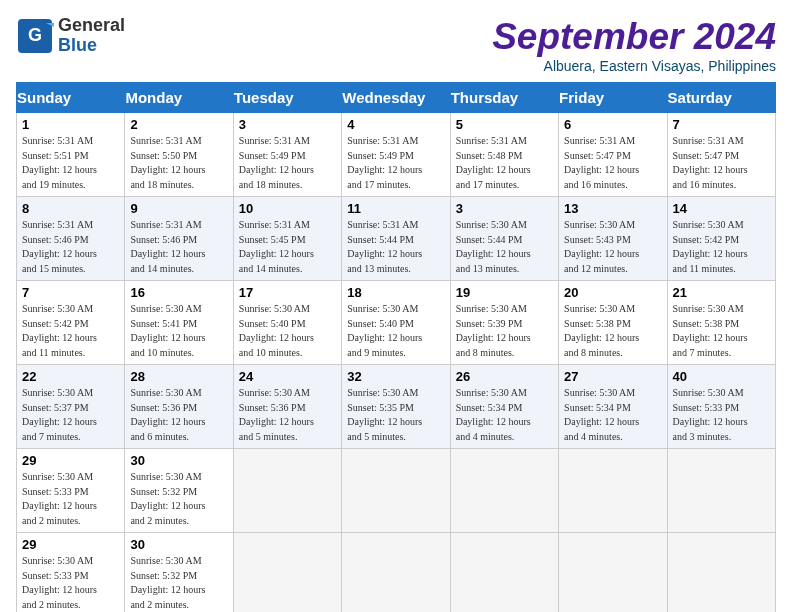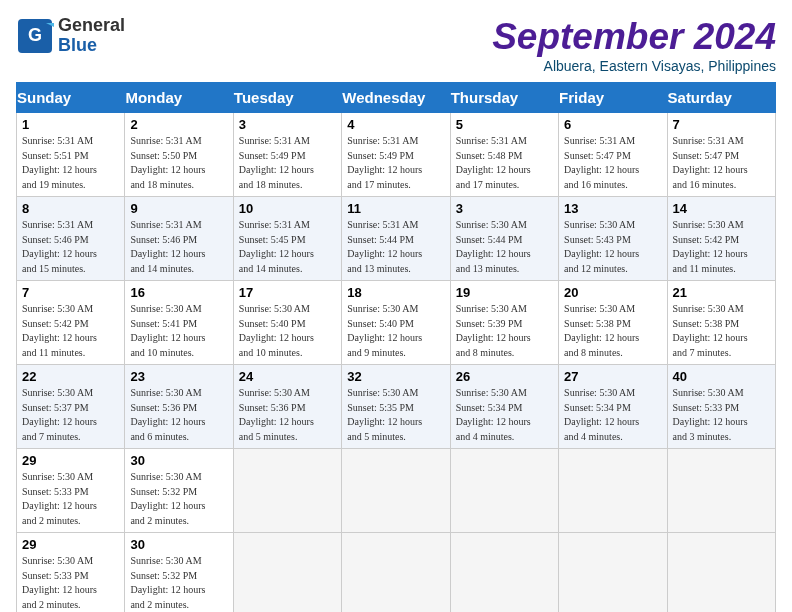--- a/index.html
+++ b/index.html
@@ -199,21 +199,21 @@
           <span class="day-num">21</span>
           <div class="day-info">Sunrise: 5:30 AM<br>Sunset: 5:38 PM<br>Daylight: 12 hours<br>and 7 minutes.</div>
         </td>
       </tr>
       <tr class="row-shaded">
         <td>
           <span class="day-num">22</span>
           <div class="day-info">Sunrise: 5:30 AM<br>Sunset: 5:37 PM<br>Daylight: 12 hours<br>and 7 minutes.</div>
         </td>
         <td>
-          <span class="day-num">23</span>
+          <span class="day-num">28</span>
           <div class="day-info">Sunrise: 5:30 AM<br>Sunset: 5:36 PM<br>Daylight: 12 hours<br>and 6 minutes.</div>
         </td>
         <td>
           <span class="day-num">24</span>
           <div class="day-info">Sunrise: 5:30 AM<br>Sunset: 5:36 PM<br>Daylight: 12 hours<br>and 5 minutes.</div>
         </td>
         <td>
           <span class="day-num">32</span>
           <div class="day-info">Sunrise: 5:30 AM<br>Sunset: 5:35 PM<br>Daylight: 12 hours<br>and 5 minutes.</div>
         </td>

